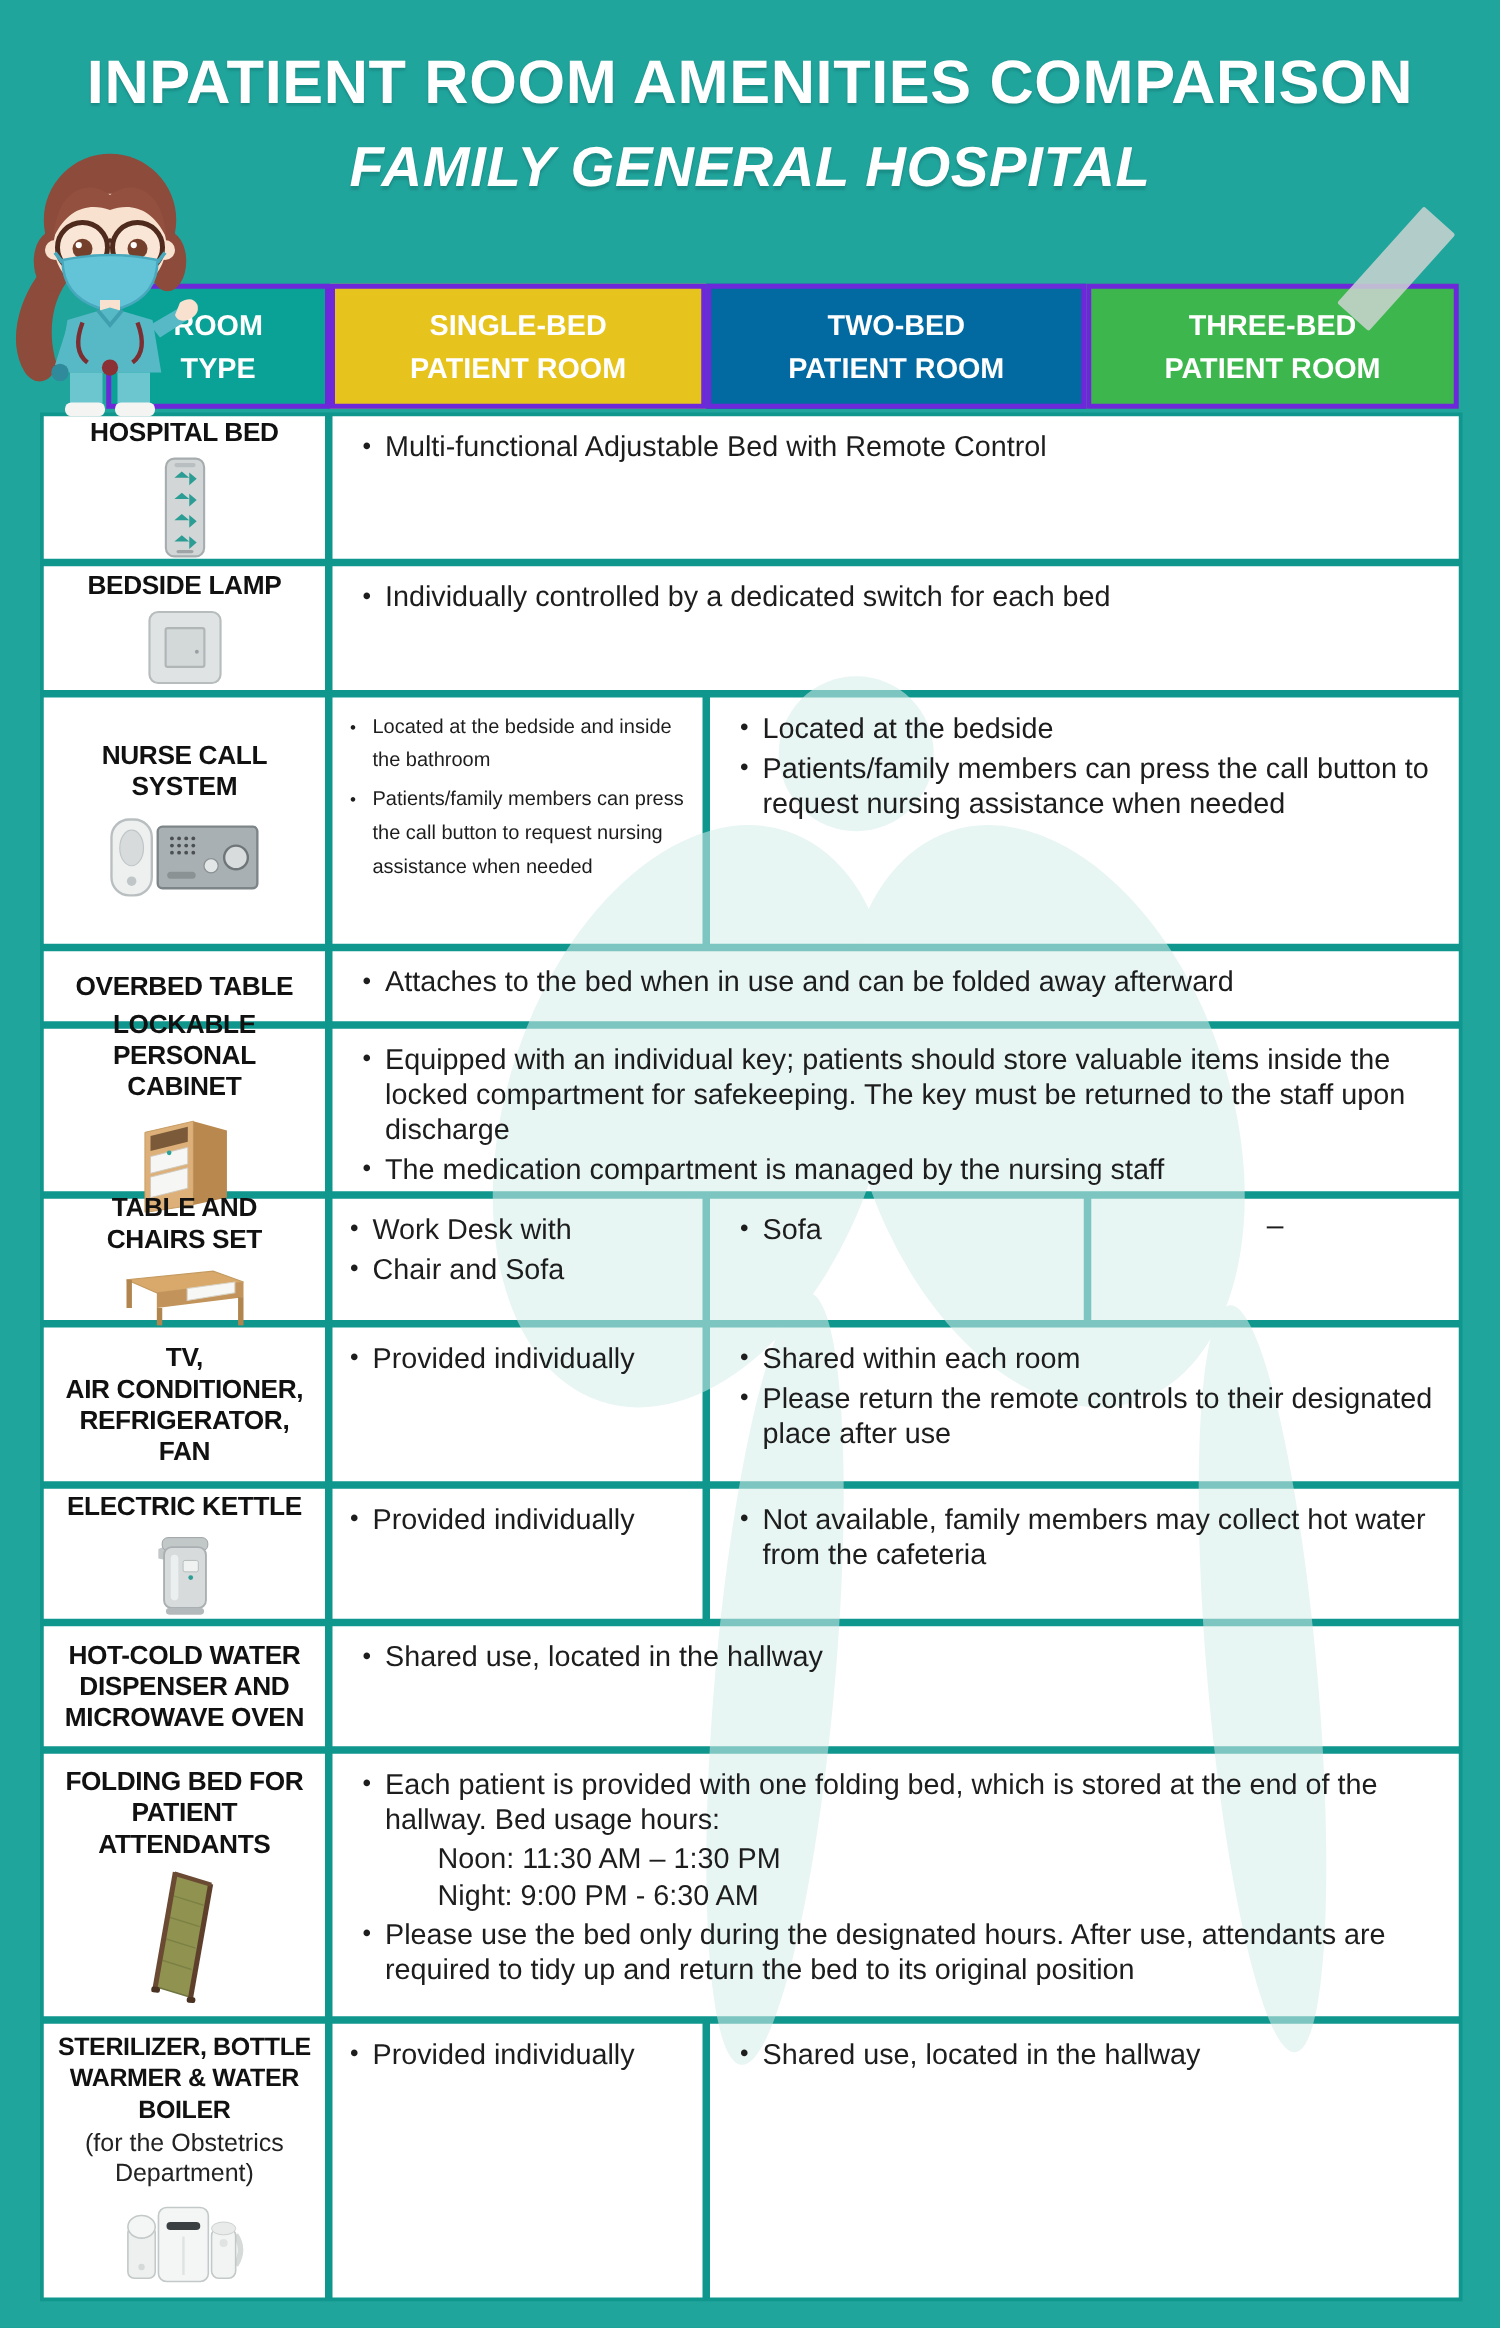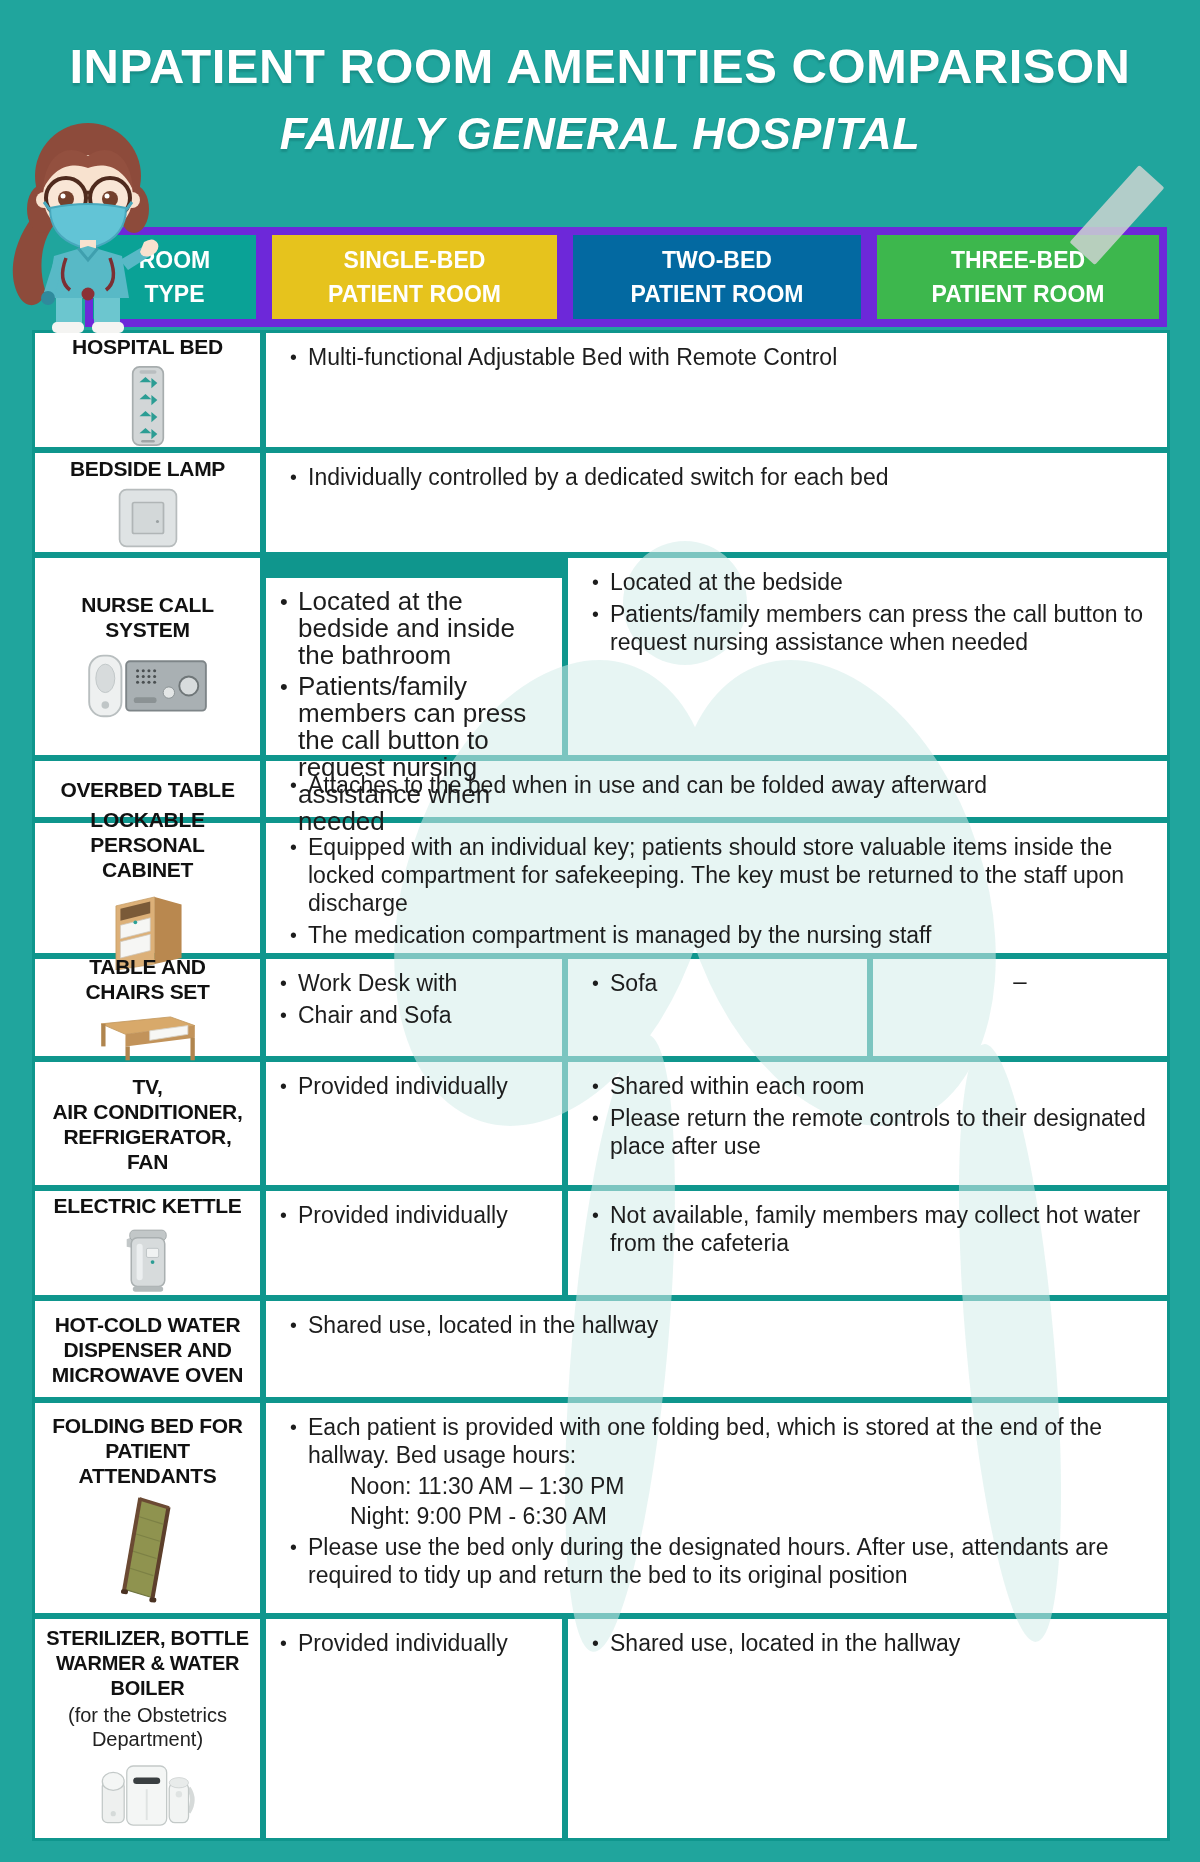--- a/index.html
+++ b/index.html
@@ -6,21 +6,21 @@
   .canvas{position:relative;width:1200px;height:1862px;background:#20a59d;overflow:hidden;
           font-family:"Liberation Sans",sans-serif;}
   
   .title1,.title2{position:absolute;left:0;width:1200px;text-align:center;color:#fff;
     font-weight:bold;letter-spacing:.5px;
     text-shadow:0 3px 2px rgba(8,80,75,.25),0 0 1px rgba(8,80,75,.2);white-space:nowrap;}
   .title1{top:38px;font-size:49px;}
   .title2{top:108px;font-size:45px;font-style:italic;}
   
   .header-row{position:absolute;left:85px;top:227px;width:1082px;height:100px;display:flex;z-index:2;}
-  .hcell{box-sizing:border-box;border:8px solid #6d28d9;display:flex;flex-direction:column;
+  .hcell{box-sizing:border-box;border:4px solid #6d28d9;display:flex;flex-direction:column;
          justify-content:center;align-items:center;color:#fff;font-weight:bold;font-size:23px;
          line-height:34px;text-align:center;}
   .hcell:nth-child(1){width:179px;}
   .hcell:nth-child(2){width:301px;}
   .hcell:nth-child(3){width:304px;}
   .hcell:nth-child(4){width:298px;}
   
   .tape{position:absolute;left:1100px;top:163px;width:34px;height:104px;background:#ccd4d1;
         opacity:.85;transform:rotate(42deg);z-index:3;border-radius:2px;}
   
@@ -33,21 +33,21 @@
   .lab > *,.cell > *{position:relative;z-index:2;}
   .lab{display:flex;flex-direction:column;justify-content:center;align-items:center;
        text-align:center;padding:4px 8px;box-sizing:border-box;}
   .ll{font-weight:bold;font-size:21px;line-height:25px;color:#111;letter-spacing:-.3px;}
   .ll-sm{font-size:20px;}
   .sub{font-size:20px;color:#222;line-height:24px;margin-top:2px;}
   .licon{margin-top:6px;flex:0 0 auto;}
   .cell{display:flex;flex-direction:column;justify-content:flex-start;box-sizing:border-box;
         padding:8px 10px 8px 22px;font-size:23px;color:#1d1d1d;line-height:28px;}
   .cell.cpad-s{padding-left:12px;}
-  .cell.tight{font-size:26px;line-height:27px;margin-top:20px;}
+  .cell.tight{font-size:16px;line-height:27px;}
   .cell.center{align-items:center;padding-left:10px;}
   .bl{position:relative;padding-left:20px;margin:2px 0;}
   .bl::before{content:"\2022";position:absolute;left:2px;top:0;font-size:.85em;color:#1d1d1d;}
   .ind{padding-left:62px;margin:1px 0;}
   .dash{font-size:24px;color:#1d1d1d;}
   
   .nurse{position:absolute;left:-2px;top:114px;z-index:4;}
 </style>
 </head>
 <body>

